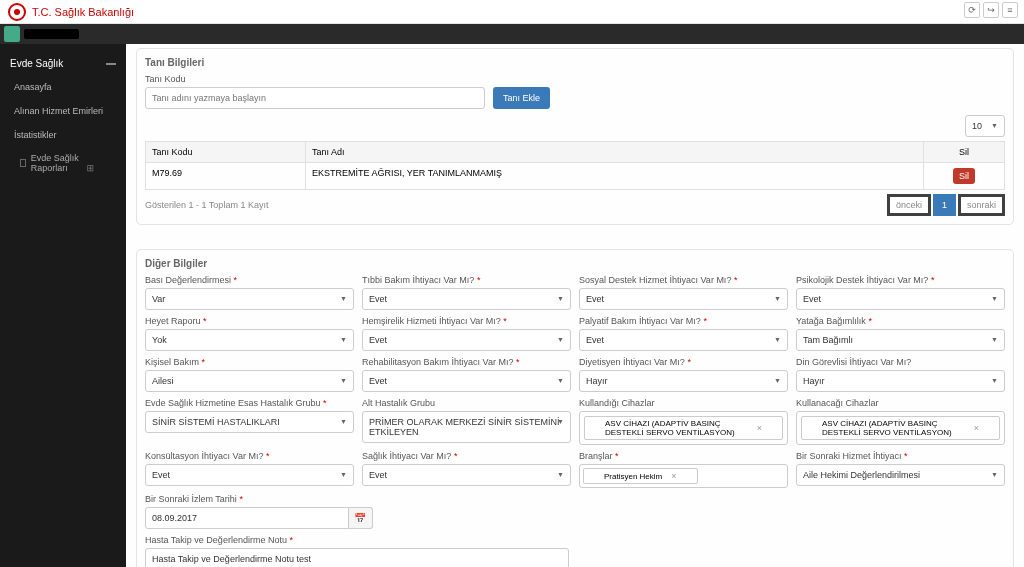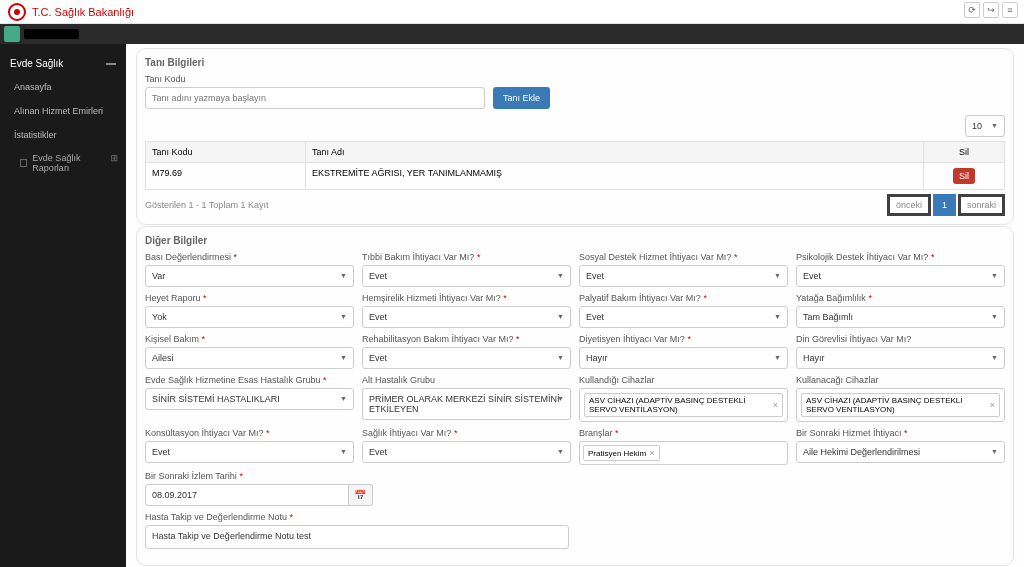--- a/index.html
+++ b/index.html
@@ -11,25 +11,25 @@
 .topbar-right{position:absolute;right:6px;top:2px;display:flex;gap:3px}
 .top-btn{width:16px;height:16px;border:1px solid #ccc;border-radius:2px;background:#fff;display:flex;align-items:center;justify-content:center;font-size:9px;color:#666;cursor:pointer}
 .userbar{height:20px;background:#2a2a2a;display:flex;align-items:center;padding:0 4px}
 .user-avatar{width:16px;height:16px;background:#4a8;border-radius:2px;margin-right:4px}
 .user-name{width:55px;height:10px;background:#000;border-radius:2px}
 .layout{display:flex;height:523px}
 .sidebar{width:126px;background:#1a1a1a;color:#ddd;padding:8px 0}
 .side-header{display:flex;align-items:center;justify-content:space-between;padding:6px 10px;font-size:10px;color:#fff}
 .side-header .minus{width:10px;height:2px;background:#888;margin-left:4px}
 .side-item{padding:7px 14px;font-size:9px;color:#bbb;cursor:pointer}
-.side-sub{padding:6px 8px 6px 20px;font-size:9px;color:#aaa;display:flex;align-items:flex-start;justify-content:space-between;cursor:pointer}
+.side-sub{padding:6px 32px 6px 20px;font-size:9px;color:#aaa;display:flex;align-items:flex-end;justify-content:space-between;cursor:pointer}
 .side-sub .icon{width:8px;height:8px;border:1px solid #666;margin-right:5px}
 .side-sub .plus{font-size:9px;color:#777}
 .content{flex:1;overflow-y:auto;padding:4px 10px;background:#fefefe}
-.panel{border:1px solid #e3e3e3;border-radius:10px;margin-bottom:1px;padding:8px}
+.panel{border:1px solid #e3e3e3;border-radius:5px;margin-bottom:24px;padding:8px}
 .panel-title{font-size:10px;color:#666;margin-bottom:6px;font-weight:bold}
 .label{font-size:9px;color:#555;margin-bottom:3px;display:block}
 .req::after{content:" *";color:#c00}
 .input,.textarea{width:100%;border:1px solid #ccc;border-radius:3px;padding:5px 6px;font-size:9px;color:#333;background:#fff}
 .textarea{height:24px;resize:none}
 .select{width:100%;border:1px solid #ccc;border-radius:3px;padding:5px 6px;font-size:9px;color:#333;background:#fff;position:relative;cursor:pointer}
 .select::after{content:"▼";position:absolute;right:6px;top:6px;font-size:7px;color:#666}
 .btn{border:none;border-radius:3px;padding:6px 10px;font-size:9px;cursor:pointer;color:#fff}
 .btn-primary{background:#3a7ab8}
 .btn-danger{background:#c0392b;padding:3px 6px}
@@ -40,21 +40,21 @@
 .table-head{display:flex;background:#f5f5f5;border:1px solid #e0e0e0;border-bottom:none}
 .table-row{display:flex;border:1px solid #e0e0e0}
 .cell{padding:5px 6px;font-size:9px;border-right:1px solid #e0e0e0}
 .cell:last-child{border-right:none}
 .c1{width:160px}.c2{flex:1}.c3{width:80px;text-align:center}
 .footer-row{display:flex;justify-content:space-between;align-items:center;margin-top:4px;font-size:9px;color:#888}
 .pagination{display:flex;gap:2px}
 .page-btn{border:3px solid #404040;padding:3px 6px;font-size:9px;background:#fff;cursor:pointer}
 .page-btn.active{background:#3a7ab8;color:#fff;border-color:#3a7ab8}
 .multi{border:1px solid #ccc;border-radius:3px;padding:4px;min-height:32px;background:#fff}
-.chip{display:inline-flex;border:1px solid #ccc;border-radius:2px;padding:2px 4px;font-size:8px;background:#fff;align-items:center;gap:3px}
+.chip{display:inline-flex;border:1px solid #ccc;border-radius:2px;padding:2px 20px;font-size:8px;background:#fff;align-items:center;gap:9px}
 .chip .x{cursor:pointer;color:#999;font-size:9px}
 .date-wrap{display:flex}
 .date-wrap .input{border-radius:3px 0 0 3px;width:204px}
 .date-ico{width:24px;border:1px solid #ccc;border-left:none;border-radius:0 3px 3px 0;display:flex;align-items:center;justify-content:center;background:#f5f5f5;cursor:pointer}
 .page-size{width:40px}
 </style>
 </head>
 <body>
 
 <div class="topbar">

